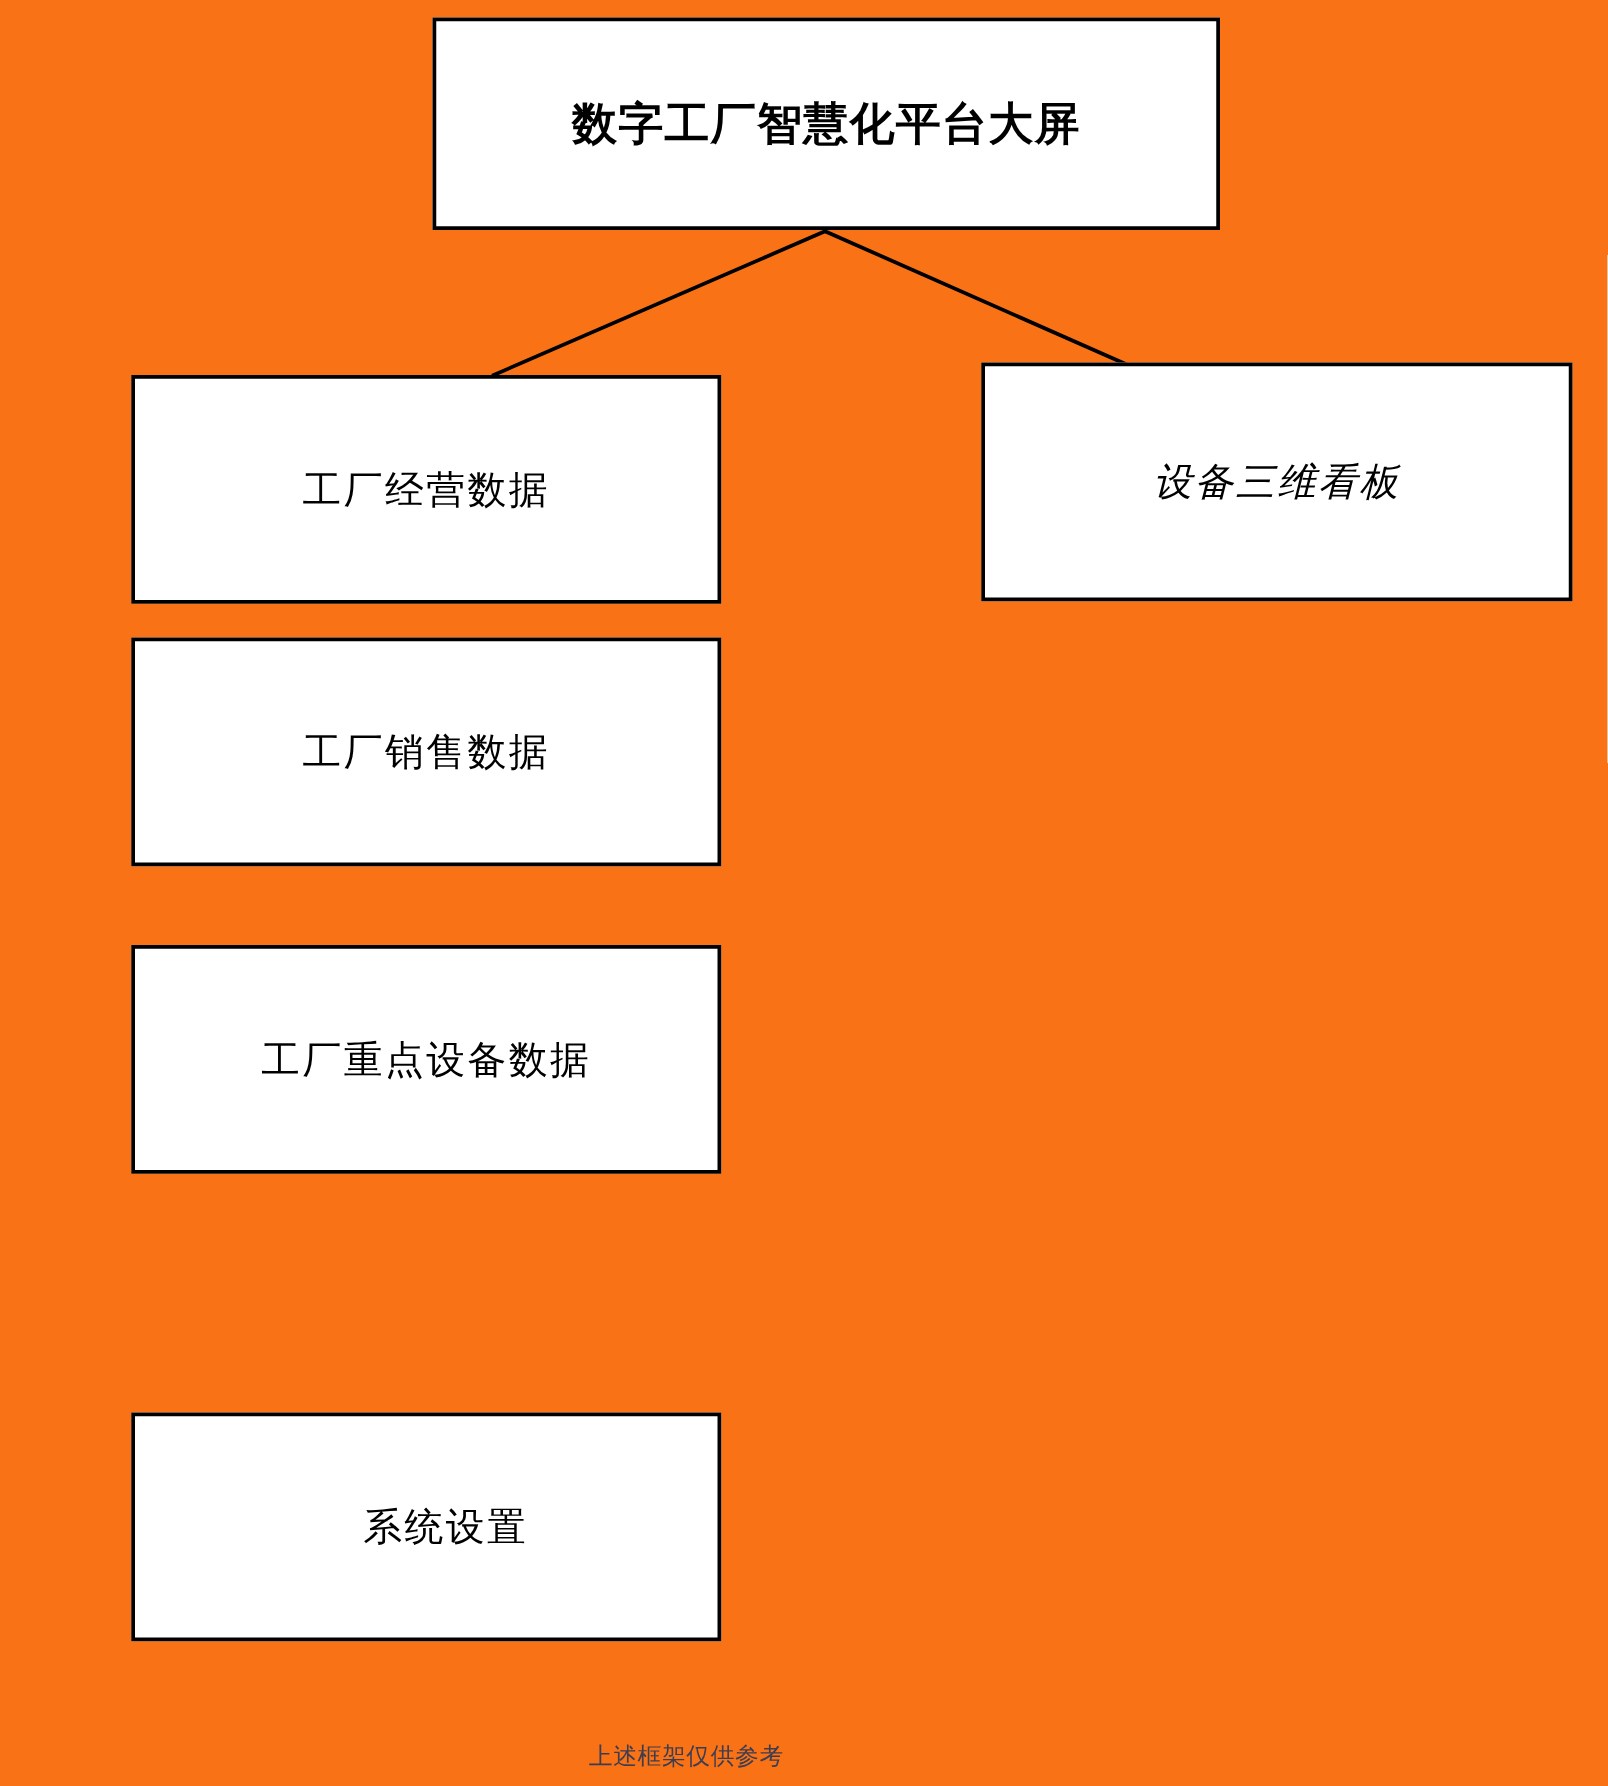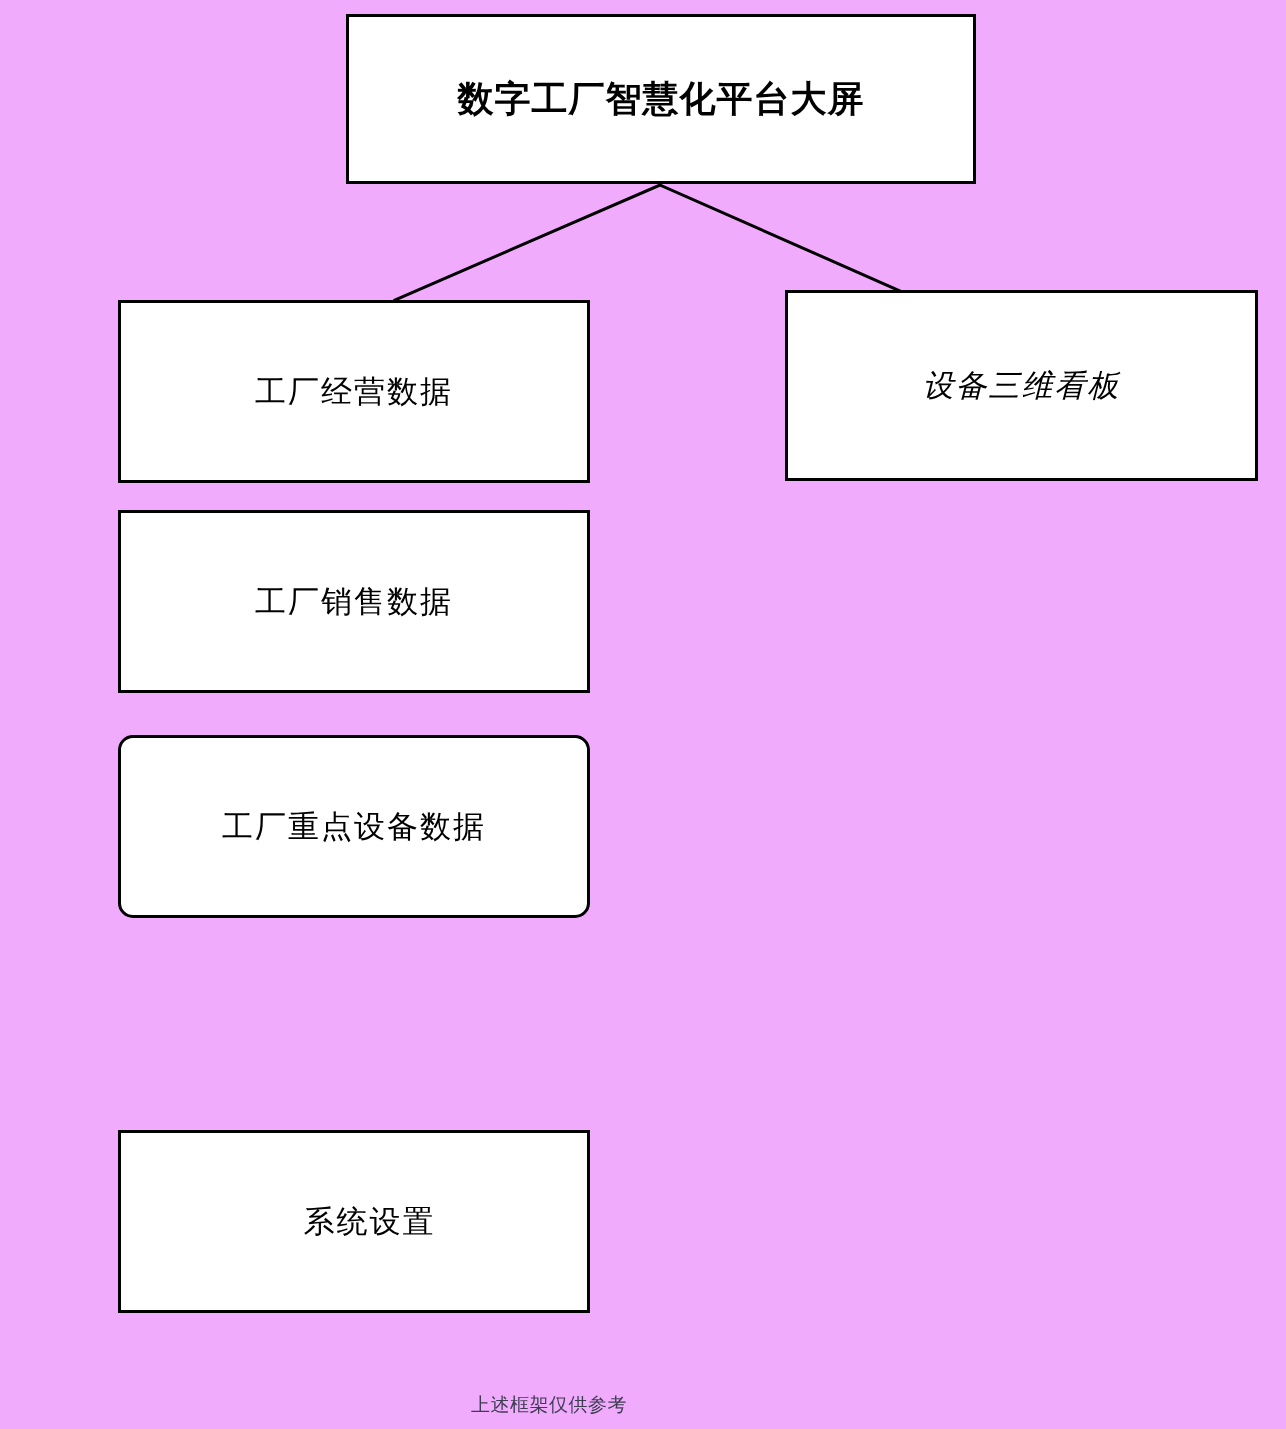--- a/index.html
+++ b/index.html
@@ -9,21 +9,21 @@
     background: #ffffff;
   }
   body {
     font-family: "Liberation Sans", "DejaVu Sans", sans-serif;
     color: #000000;
   }
   #canvas {
     position: relative;
     width: 1286px;
     height: 1429px;
-    background: #f0abfc;
+    background: #f97316;
     overflow: hidden;
   }
   #connector-layer {
     position: absolute;
     left: 0;
     top: 0;
     width: 1286px;
     height: 1429px;
     pointer-events: none;
   }
@@ -53,31 +53,30 @@
   #node-root .node-label {
     font-size: 36px;
     font-weight: bold;
     letter-spacing: 1px;
   }
   
   .node-left {
     left: 105px;
     width: 472px;
     height: 183px;
-    margin-left: 13px;
   }
   .node-left .node-label,
   #node-right .node-label {
     font-size: 31px;
     font-weight: normal;
     letter-spacing: 2px;
   }
   #node-left-0 { top: 300px; }
   #node-left-1 { top: 510px; text-align: center; }
-  #node-left-2 { top: 735px; border-radius: 15px; }
+  #node-left-2 { top: 756px; }
   #node-left-3 { top: 925px; }
   #node-left-4 { top: 1130px; padding-left: 31px; }
   
   #node-right {
     left: 785px;
     top: 290px;
     width: 473px;
     height: 191px;
     font-style: italic;
   }

